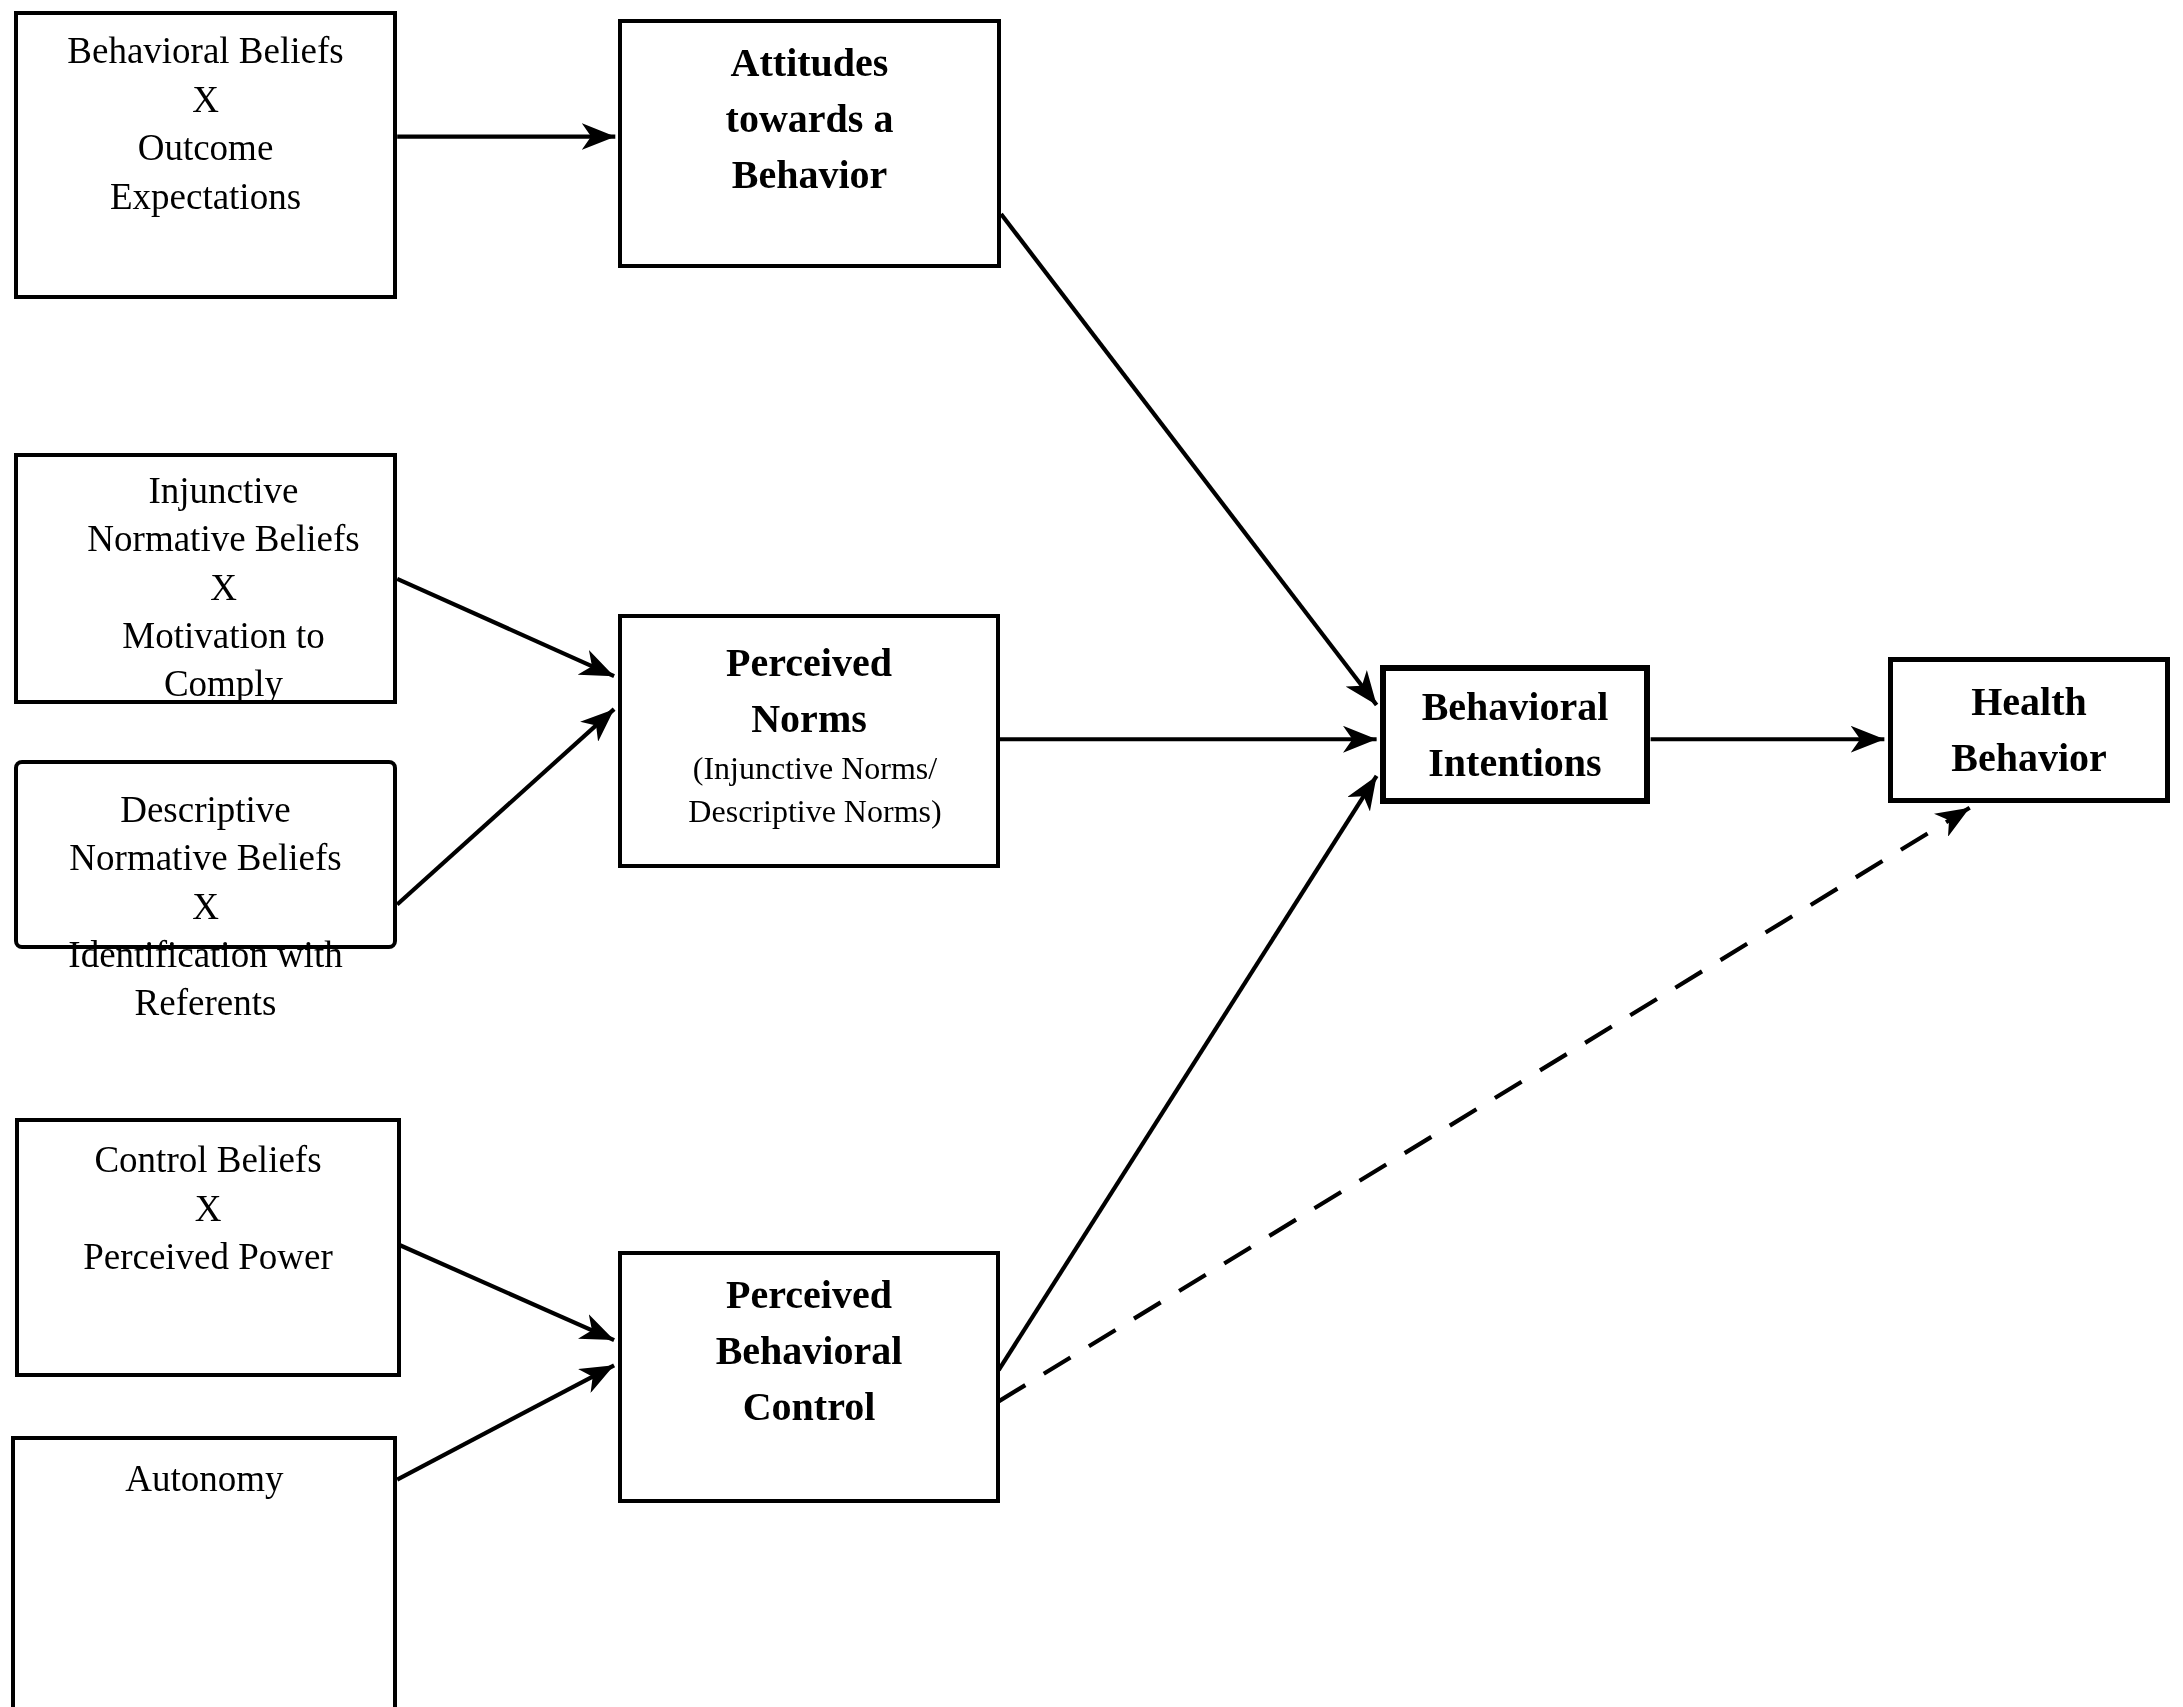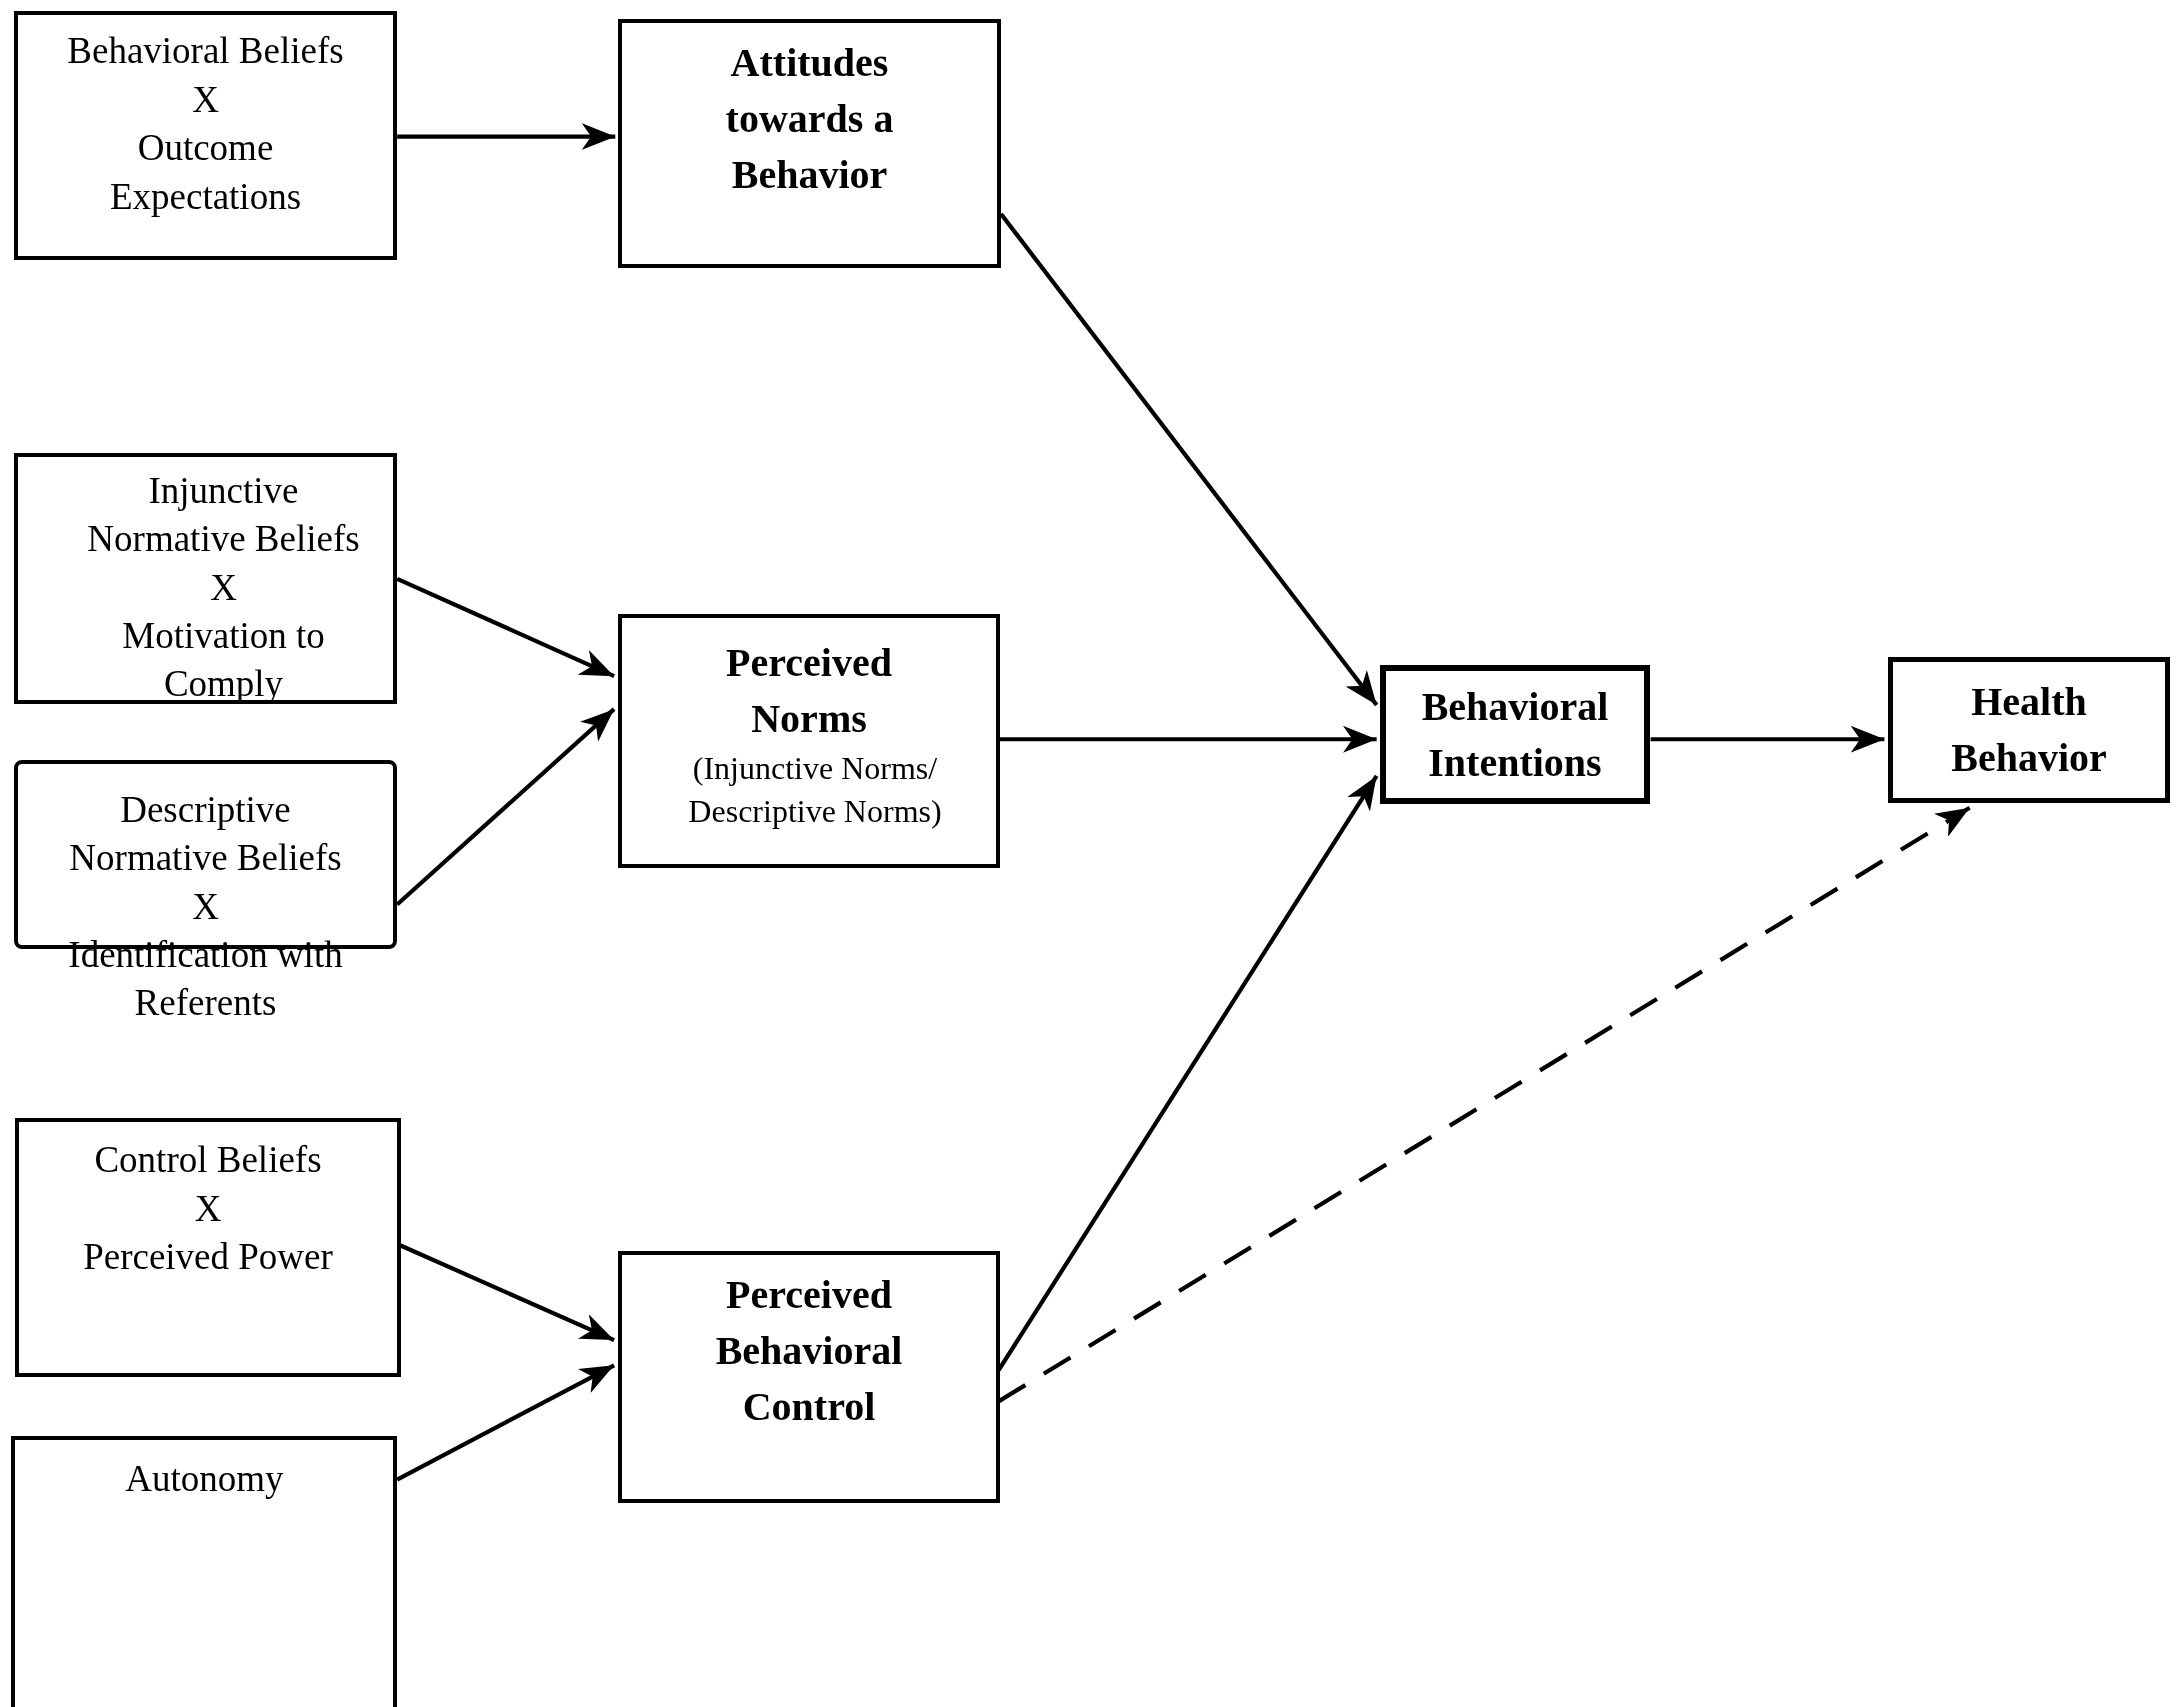--- a/index.html
+++ b/index.html
@@ -41,21 +41,21 @@
       <line x1="661" y1="963" x2="1022" y2="1125" class="edge" marker-end="url(#arrowhead)"></line>
       <line x1="661" y1="1505" x2="1022" y2="1180" class="edge" marker-end="url(#arrowhead)"></line>
       <line x1="1664" y1="1230" x2="2291" y2="1230" class="edge" marker-end="url(#arrowhead)"></line>
       <line x1="661" y1="2070" x2="1022" y2="2230" class="edge" marker-end="url(#arrowhead)"></line>
       <line x1="661" y1="2462" x2="1022" y2="2272" class="edge" marker-end="url(#arrowhead)"></line>
       <line x1="1662" y1="2280" x2="2291" y2="1291" class="edge" marker-end="url(#arrowhead)"></line>
       <line x1="2747" y1="1230" x2="3136" y2="1230" class="edge" marker-end="url(#arrowhead)"></line>
       <line x1="1662" y1="2332" x2="3278" y2="1344" class="edge dashed" marker-end="url(#arrowhead)"></line>
     </svg>
 
-  <div class="node" style="left: 14px; top: 11.4px; width: 383px; height: 249px; border-width: 4.8px; padding-top: 12px;">
+  <div class="node" style="left: 14px; top: 11.4px; width: 383px; height: 288px; border-width: 4.8px; padding-top: 12px;">
     <div class="txt t-reg">Behavioral Beliefs
 X
 Outcome
 Expectations</div>
   </div>
 
   <div class="node" style="left: 618px; top: 19px; width: 383px; height: 249px; border-width: 4.8px; padding-top: 12px;">
     <div class="txt t-bold">Attitudes
 towards a
 Behavior</div>

